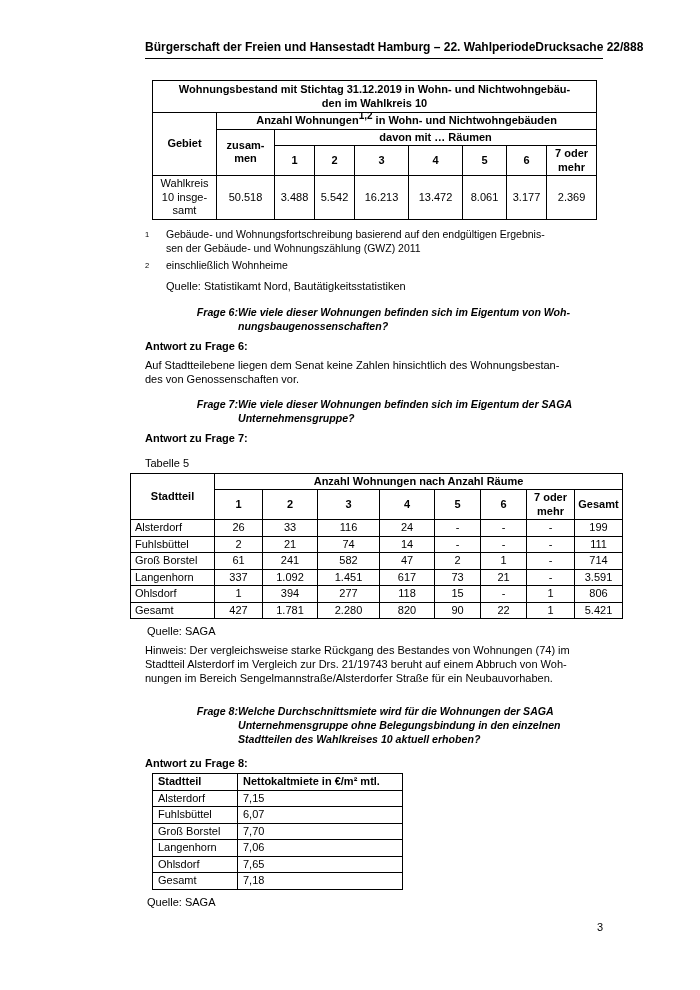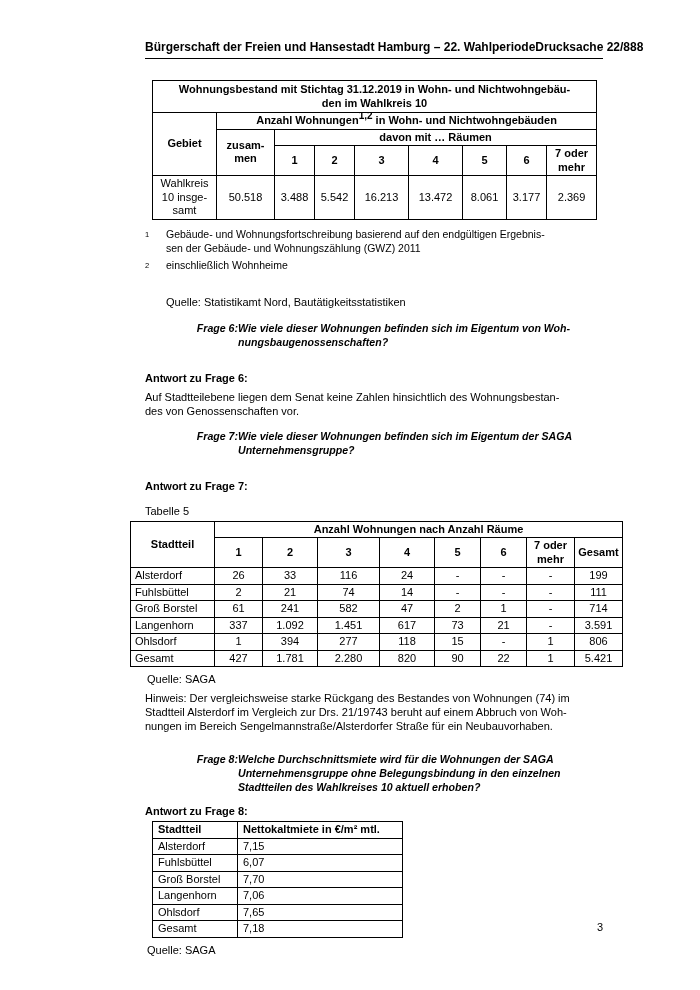--- a/index.html
+++ b/index.html
@@ -56,21 +56,21 @@
   .src-small { padding-left:2px; }
 
   .frage { display:flex; font-style:italic; font-weight:700; font-size:10.6px; }
   .frage-label { flex:0 0 93px;text-align:right; }
   .frage-text { flex:1; }
 
   .antwort-label { font-weight:700; }
   .para {}
   .tbl-caption {}
 
-  .page-number { position:absolute; top:920px; right:97px; font-size:11px; } .mt3{margin-top:3px} .mt5{margin-top:5px} .mt6{margin-top:22px}
+  .page-number { position:absolute; top:920px; right:97px; font-size:11px; } .mt3{margin-top:3px} .mt5{margin-top:5px} .mt6{margin-top:6px}
   .mt7{margin-top:7px} .mt10{margin-top:10px} .mt11{margin-top:11px} .mt12{margin-top:12px} .mt19{margin-top:19px} .mt21{margin-top:21px}
 </style>
 </head>
 <body>
 
 <div class="page">
   <div class="content">
 
     <header class="doc-header">
       <span>Bürgerschaft der Freien und Hansestadt Hamburg – 22. Wahlperiode</span>

